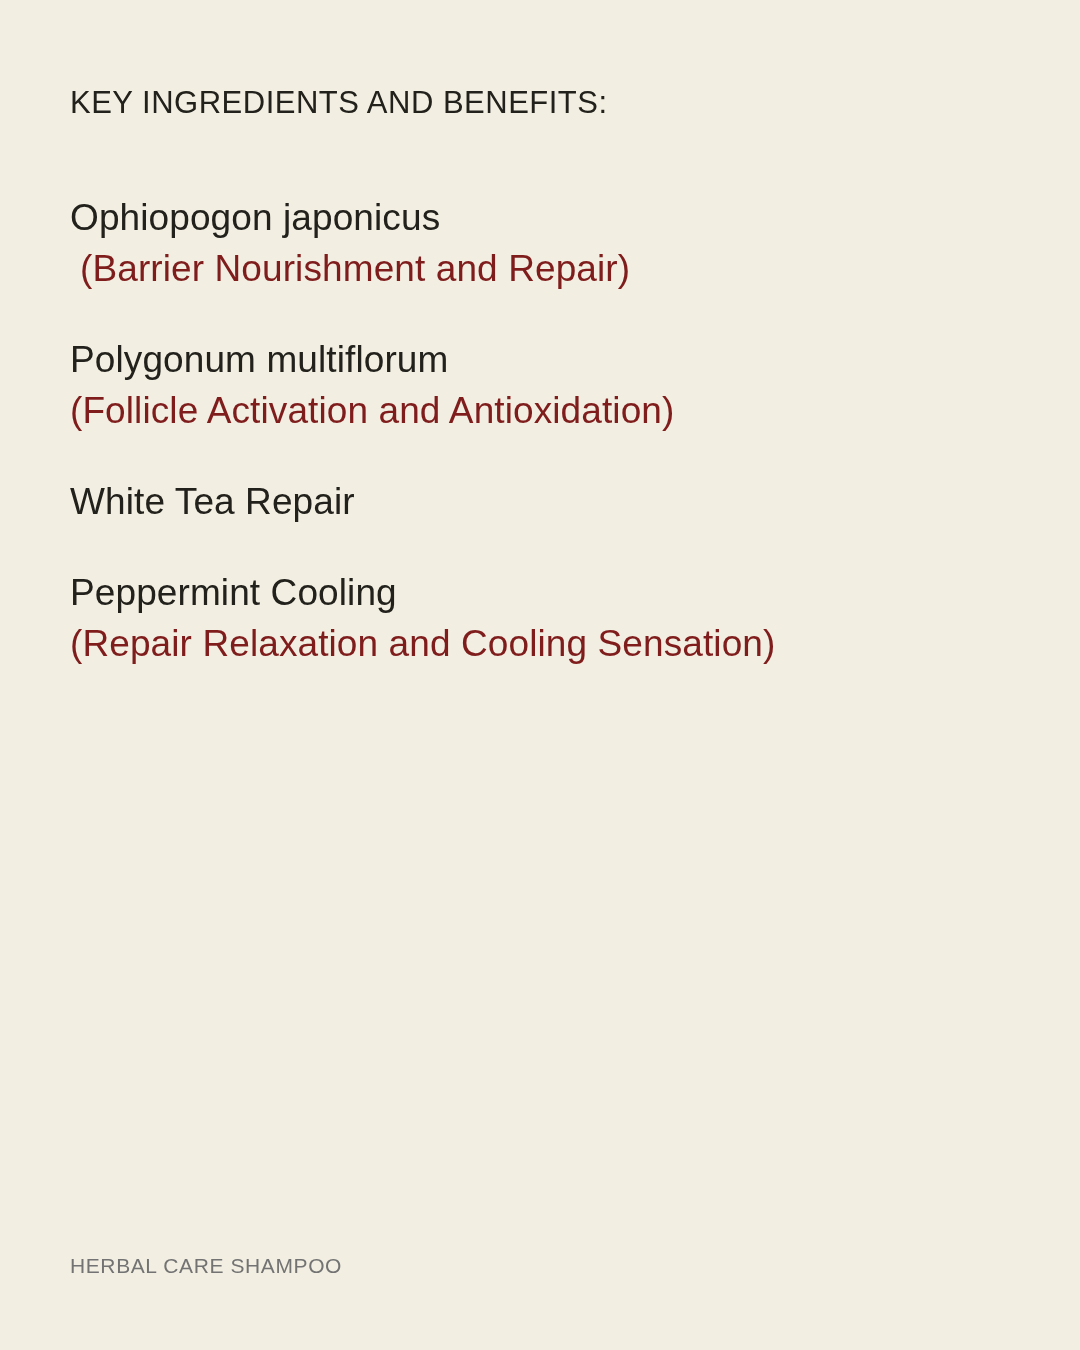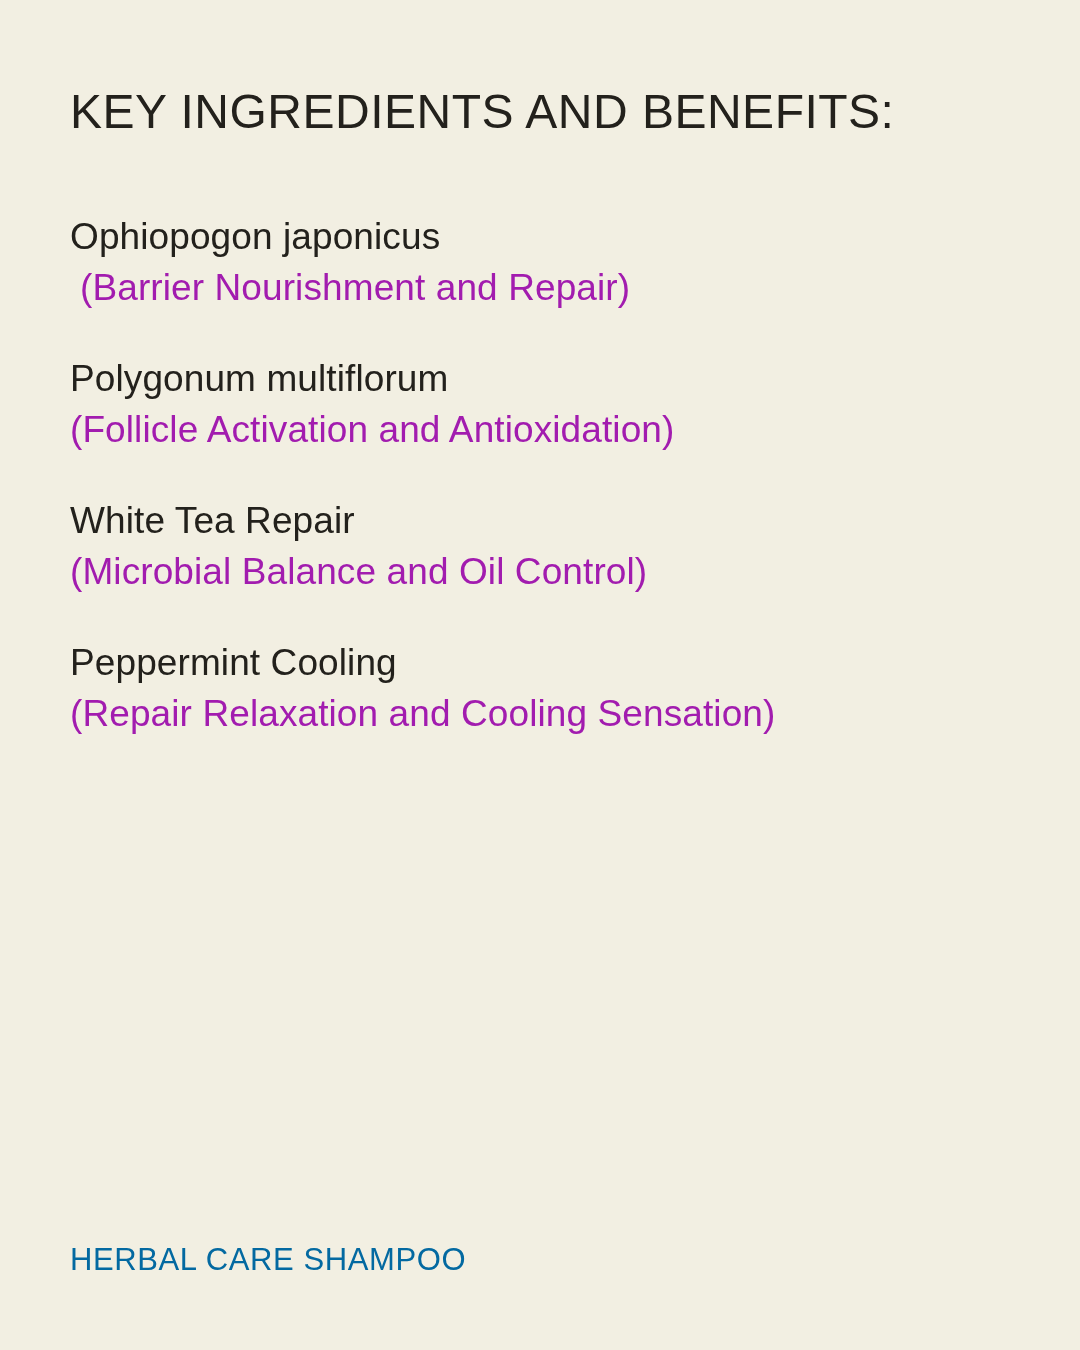--- a/index.html
+++ b/index.html
@@ -17,21 +17,21 @@
   .page {
     position: relative;
     width: 1080px;
     height: 1350px;
     box-sizing: border-box;
     padding: 72px 70px 0 70px;
     display: flex;
     flex-direction: column;
   }
   .headline {
-    font-size: 48px;
+    font-size: 31px;
     font-weight: 400;
     letter-spacing: 0.5px;
     line-height: 1.1;
     margin: 0;
     padding-top: 14px;
     color: #23211c;
   }
   .ingredients {
     margin-top: 72px;
     display: flex;
@@ -47,33 +47,33 @@
     font-weight: 400;
     line-height: 1.38;
     color: #23211c;
     letter-spacing: 0.1px;
   }
   .ing-benefit {
     display: block;
     font-size: 37px;
     font-weight: 400;
     line-height: 1.38;
-    color: #a21caf;
+    color: #7f1d1d;
     letter-spacing: 0.1px;
   }
   .ing-benefit.indent {
     text-indent: 10px;
   }
   .footer {
     position: absolute;
     left: 70px;
     bottom: 72px;
-    font-size: 31px;
+    font-size: 21px;
     letter-spacing: 0.6px;
-    color: #0369a1;
+    color: #737373;
   }
 </style>
 </head>
 <body>
 
 <div class="page">
 
   <h1 class="headline">KEY INGREDIENTS AND BENEFITS:</h1>
 
   <div class="ingredients">
@@ -83,21 +83,20 @@
       <span class="ing-benefit indent">(Barrier Nourishment and Repair)</span>
     </div>
 
     <div class="ingredient">
       <span class="ing-name">Polygonum multiflorum</span>
       <span class="ing-benefit">(Follicle Activation and Antioxidation)</span>
     </div>
 
     <div class="ingredient">
       <span class="ing-name">White Tea Repair</span>
-      <span class="ing-benefit">(Microbial Balance and Oil Control)</span>
     </div>
 
     <div class="ingredient">
       <span class="ing-name">Peppermint Cooling</span>
       <span class="ing-benefit">(Repair Relaxation and Cooling Sensation)</span>
     </div>
 
   </div>
 
   <div class="footer">HERBAL CARE SHAMPOO</div>

